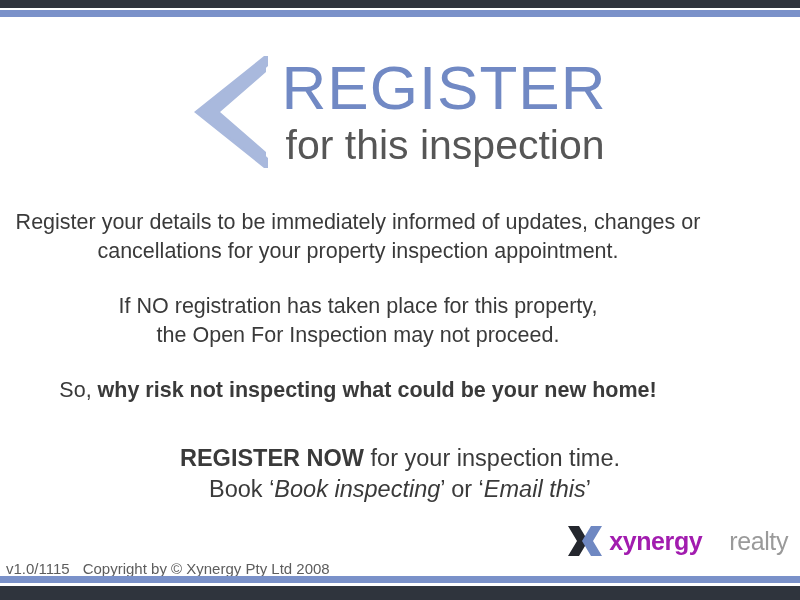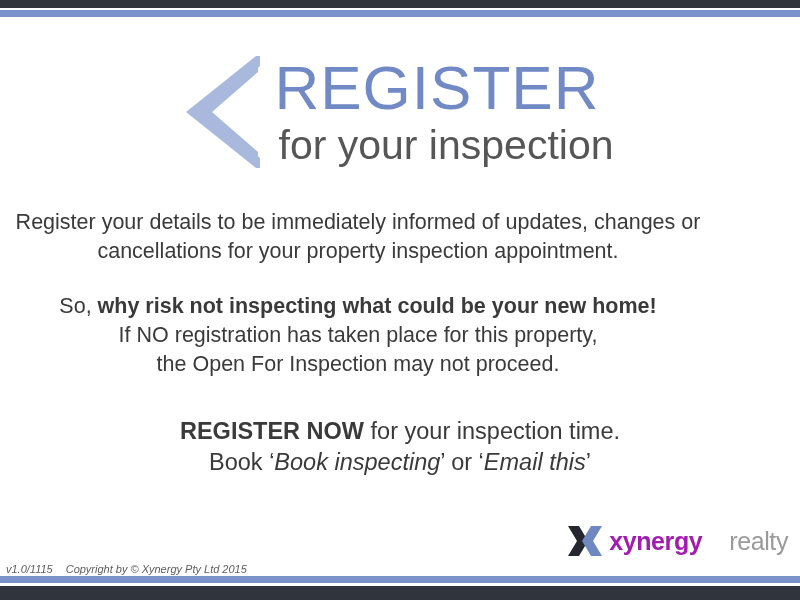--- a/index.html
+++ b/index.html
@@ -101,21 +101,21 @@
     font-weight: 400;
     margin: 0;
   }
   .para-1 { margin-bottom: 26px; }
   .para-2 { margin-bottom: 26px; }
   .para-3 { }
   .strong { font-weight: 700; }
 
   .cta {
     position: absolute;
-    left: 0; top: 416px;
+    left: 0; top: 443px;
     width: 800px;
     text-align: center;
     color: #3a3a3a;
   }
   .cta-line {
     font-size: 23.5px;
     line-height: 31px;
     margin: 0;
   }
   .ital { font-style: italic; }
@@ -152,58 +152,57 @@
   }
 
   
   .footer-meta {
     position: absolute;
     left: 6px;
     top: 563px;
     display: flex;
     align-items: baseline;
     color: #5d5d5d;
-    font-size: 11px;
+    font-size: 15px;
     line-height: 12px;
-    font-style: italic;
   }
   .footer-version { margin-right: 13px; }
 </style>
 </head>
 <body>
 
 <div class="page">
 
   <div class="band-dark-top"></div>
   <div class="band-blue-top"></div>
 
   <div class="header">
     <div class="chev-wrap">
       <svg width="74" height="112" viewBox="0 0 74 112" xmlns="http://www.w3.org/2000/svg">
         <polygon points="70,0 74,0 74,10 24,56 74,102 74,112 70,112 0,56" fill="#a9b9dd"></polygon>
         <polygon points="72,2 72,16 26,56 72,96 72,110 4,56" fill="#a9b9dd"></polygon>
       </svg>
     </div>
     <div class="header-text">
       <div class="title-main">REGISTER</div>
-      <div class="title-sub">for your inspection</div>
+      <div class="title-sub">for this inspection</div>
     </div>
   </div>
 
   <div class="body-copy">
     <p class="para para-1">
       <span>Register your details to be immediately informed of updates, changes or</span><br>
       <span>cancellations for your property inspection appointment.</span>
     </p>
-    <p class="para para-3">
-      <span>So, </span><span class="strong">why risk not inspecting what could be your new home!</span>
-    </p>
     <p class="para para-2">
       <span>If NO registration has taken place for this property,</span><br>
       <span>the Open For Inspection may not proceed.</span>
+    </p>
+    <p class="para para-3">
+      <span>So, </span><span class="strong">why risk not inspecting what could be your new home!</span>
     </p>
   </div>
 
   <div class="cta">
     <p class="cta-line">
       <span class="strong">REGISTER NOW</span><span> for your inspection time.</span>
     </p>
     <p class="cta-line">
       <span>Book </span><span>‘</span><span class="ital">Book inspecting</span><span>’</span><span> or </span><span>‘</span><span class="ital">Email this</span><span>’</span>
     </p>
@@ -216,19 +215,19 @@
         <polygon points="34,2 23,2 14,17 23,32 34,32 25,17" fill="#6f88c2"></polygon>
       </svg>
     </div>
     <div class="logo-type">
       <span class="logo-xynergy">xynergy</span><span class="logo-realty">realty</span>
     </div>
   </div>
 
   <div class="footer-meta">
     <span class="footer-version">v1.0/1115</span>
-    <span>Copyright by © Xynergy Pty Ltd 2015</span>
+    <span>Copyright by © Xynergy Pty Ltd 2008</span>
   </div>
 
   <div class="band-blue-bottom"></div>
   <div class="band-dark-bottom"></div>
 
 </div>
 
 </body></html>

